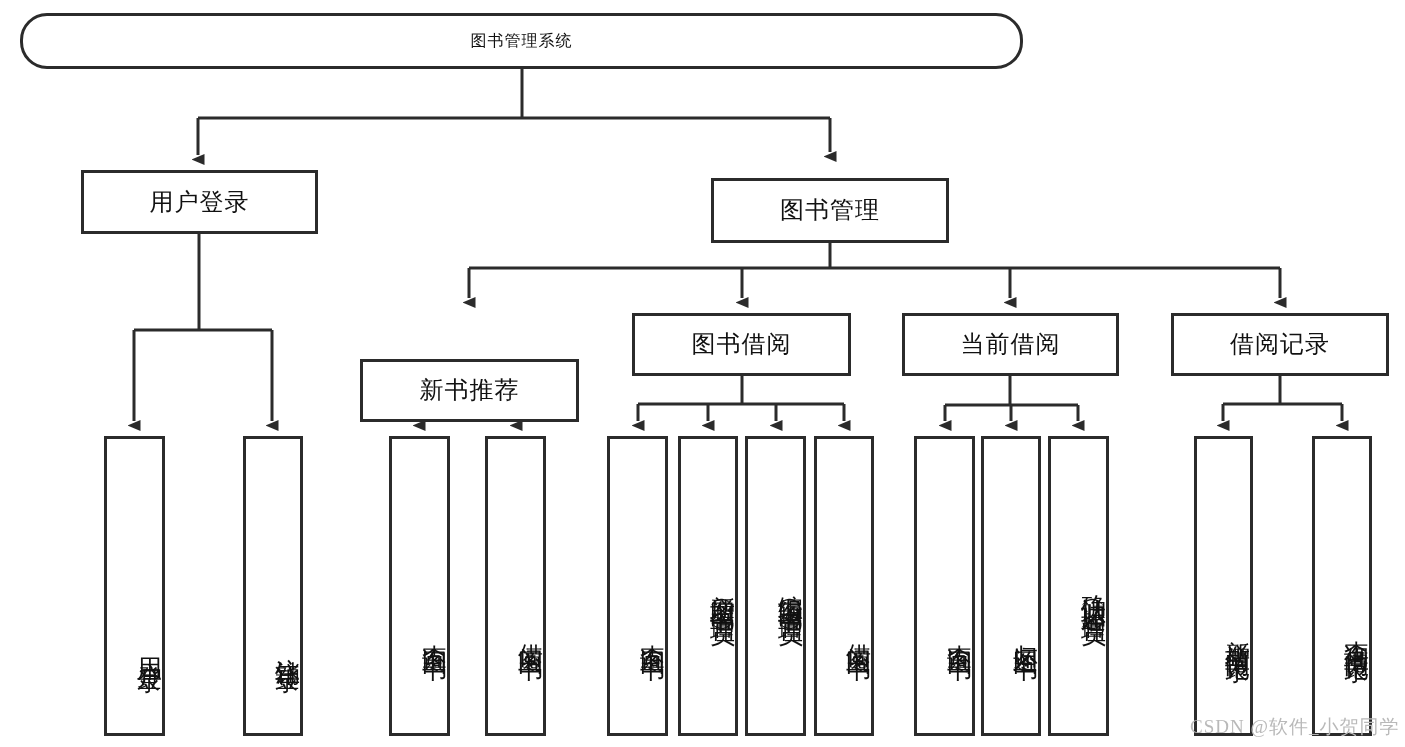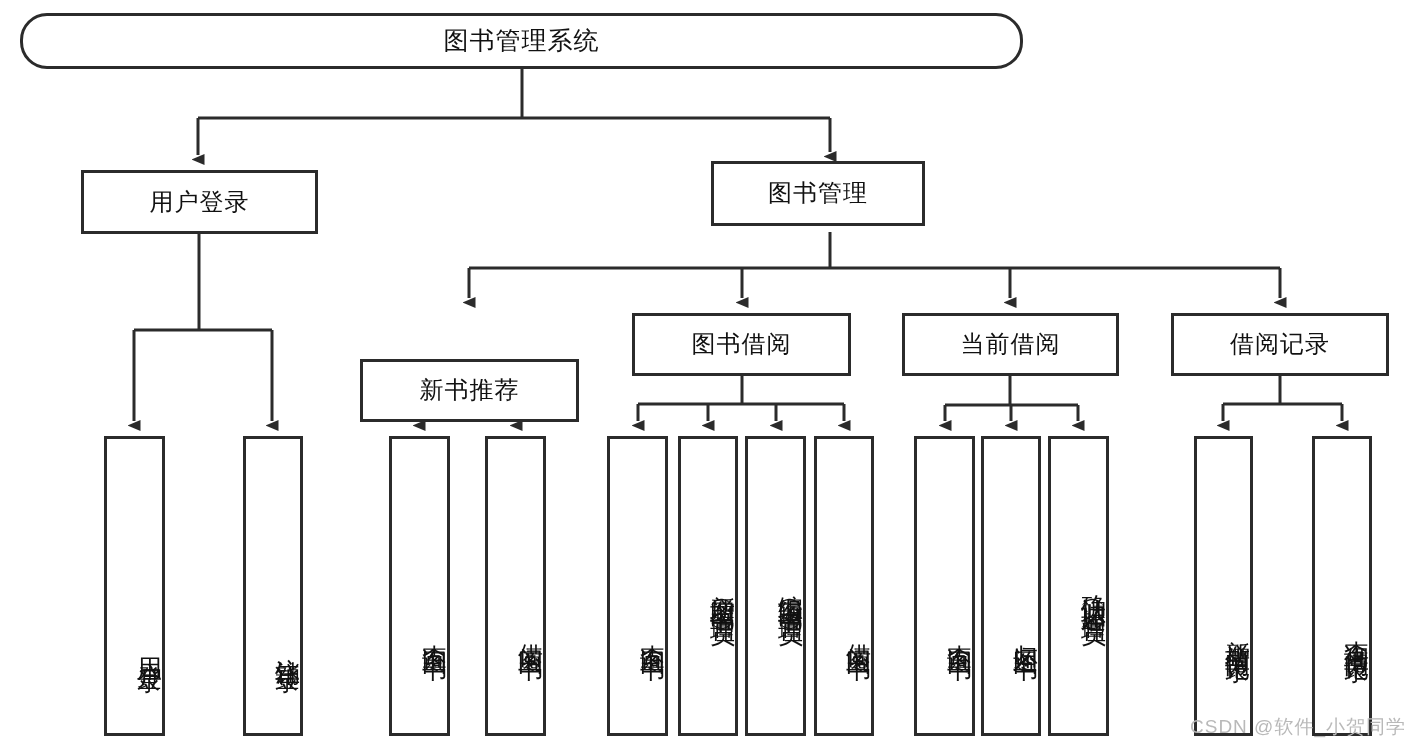--- a/index.html
+++ b/index.html
@@ -27,21 +27,21 @@
     justify-content: center;
     color: #111111;
     font-family: "DejaVu Sans", "Liberation Sans", sans-serif;
   }
   .node.horiz {
     font-size: 24px;
     line-height: 1.1;
     letter-spacing: 1px;
   }
   .node.root {
-    font-size: 25px;
+    font-size: 16px;
     letter-spacing: 1px;
     border-radius: 27px;
   }
   .node.vert {
     font-size: 25px;
     writing-mode: vertical-rl;
     text-orientation: upright;
     letter-spacing: 4px;
     align-items: flex-start;
     justify-content: center;
@@ -66,21 +66,21 @@
     width: 1405px;
     height: 747px;
     pointer-events: none;
   }
   .watermark {
     position: absolute;
     font-size: 19px;
     color: #b9b9b9;
     letter-spacing: 1px;
     white-space: nowrap;
-    font-family: Liberation Sans, sans-serif;
+    font-family: Liberation Serif, serif;
   }
 </style>
 </head>
 <body>
 
 <div id="canvas">
 
   <svg class="edges" viewBox="0 0 1405 747">
     <defs>
       <marker id="arrow" markerWidth="11" markerHeight="13" refX="1" refY="6.5" orient="auto" markerUnits="userSpaceOnUse">
@@ -132,21 +132,21 @@
     </g>
   </svg>
 
   <div class="node root horiz" style="left:20px; top:13px; width:1003px; height:56px;">
     <span class="lbl">图书管理系统</span>
   </div>
 
   <div class="node horiz" style="left:81px; top:170px; width:237px; height:64px;">
     <span class="lbl">用户登录</span>
   </div>
-  <div class="node horiz" style="left:711px; top:161px; width:214px; height:65px;">
+  <div class="node horiz" style="left:711px; top:178px; width:238px; height:65px;">
     <span class="lbl">图书管理</span>
   </div>
 
   <div class="node horiz" style="left:360px; top:313px; width:219px; height:63px;margin-top:46px;">
     <span class="lbl">新书推荐</span>
   </div>
   <div class="node horiz" style="left:902px; top:313px; width:217px; height:63px;">
     <span class="lbl">当前借阅</span>
   </div>
   <div class="node horiz" style="left:632px; top:313px; width:219px; height:63px;">

